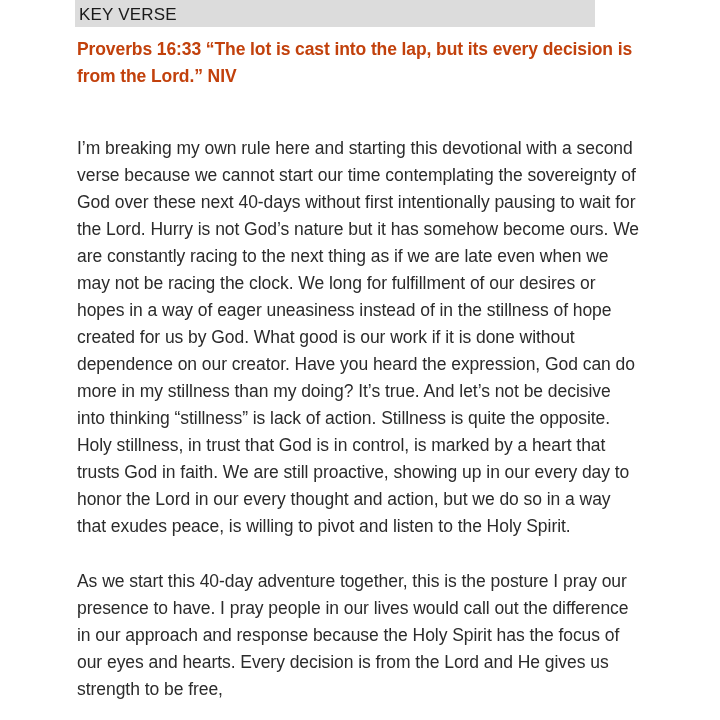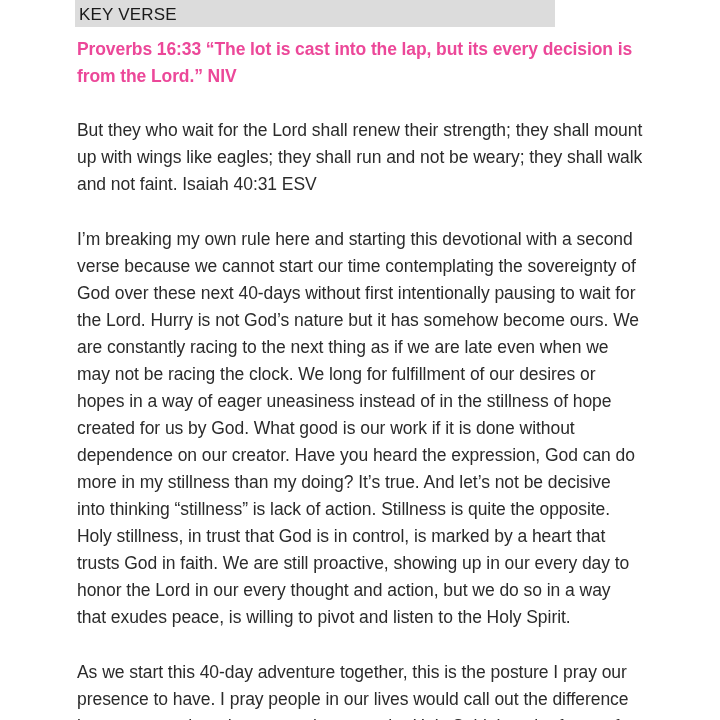--- a/index.html
+++ b/index.html
@@ -28,36 +28,36 @@
     left: 75px;
     top: 0;
     width: 568px;
   }
   .section-bar {
     background: #dcdcdc;
     height: 27px;
     line-height: 27px;
     padding: 0 0 0 4px;
     box-sizing: border-box;
-    width: 480px;
+    width: 520px;
     overflow: hidden;
   }
   .section-bar .section-label {
     font-size: 17px;
     font-weight: 400;
     color: #1a1a1a;
     letter-spacing: 0.2px;
     display: inline-block;
     vertical-align: middle;
   }
   .keyverse {
     font-size: 17.5px;
     line-height: 27px;
     font-weight: 700;
-    color: #ec4899;
+    color: #c2410c;
     padding: 9px 0 0 2px;
     letter-spacing: -0.1px;
   }
   .spacer-after-keyverse {
     height: 17px;
   }
   .para {
     font-size: 17.5px;
     line-height: 27px;
     font-weight: 400;
@@ -80,21 +80,20 @@
 
     <div class="section-bar">
       <span class="section-label">KEY VERSE</span>
     </div>
 
     <div class="keyverse">Proverbs 16:33 “The lot is cast into the lap, but its every decision is from the Lord.” NIV</div>
 
     <div class="spacer-after-keyverse"></div>
 
 
-    <div class="para para-first">But they who wait for the Lord shall renew their strength; they shall mount up with wings like eagles; they shall run and not be weary; they shall walk and not faint. Isaiah 40:31 ESV</div>
 
     <div class="para-gap"></div>
 
     <div class="para">I’m breaking my own rule here and starting this devotional with a second verse because we cannot start our time contemplating the sovereignty of God over these next 40-days without first intentionally pausing to wait for the Lord. Hurry is not God’s nature but it has somehow become ours. We are constantly racing to the next thing as if we are late even when we may not be racing the clock. We long for fulfillment of our desires or hopes in a way of eager uneasiness instead of in the stillness of hope created for us by God. What good is our work if it is done without dependence on our creator. Have you heard the expression, God can do more in my stillness than my doing? It’s true. And let’s not be decisive into thinking “stillness” is lack of action. Stillness is quite the opposite. Holy stillness, in trust that God is in control, is marked by a heart that trusts God in faith. We are still proactive, showing up in our every day to honor the Lord in our every thought and action, but we do so in a way that exudes peace, is willing to pivot and listen to the Holy Spirit.</div>
 
     <div class="para-gap"></div>
 
     <div class="para">As we start this 40-day adventure together, this is the posture I pray our presence to have. I pray people in our lives would call out the difference in our approach and response because the Holy Spirit has the focus of our eyes and hearts. Every decision is from the Lord and He gives us strength to be free,</div>
 
   </div>

